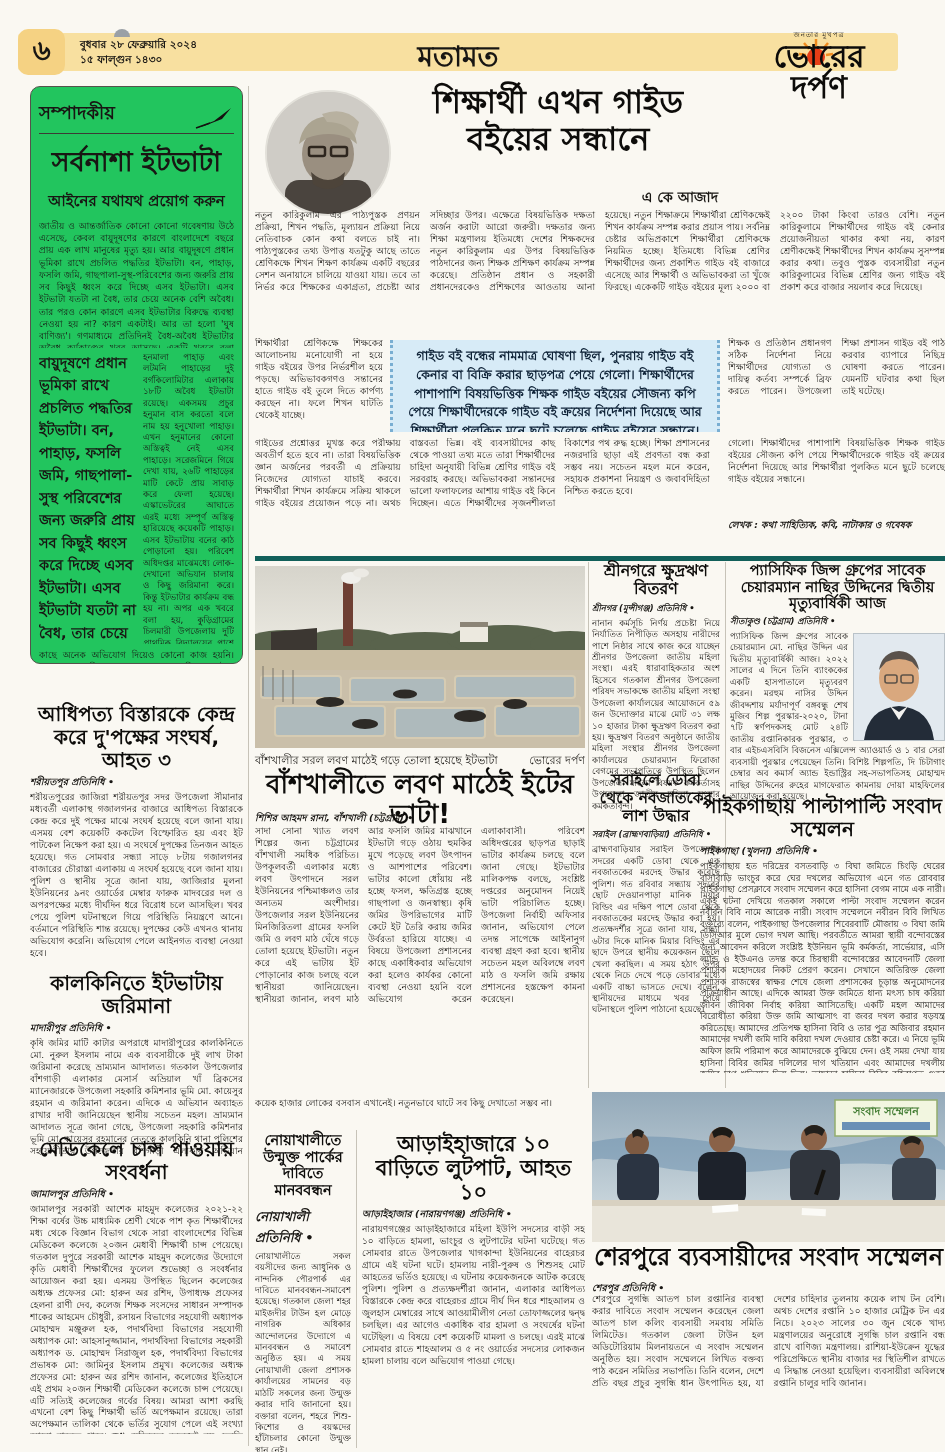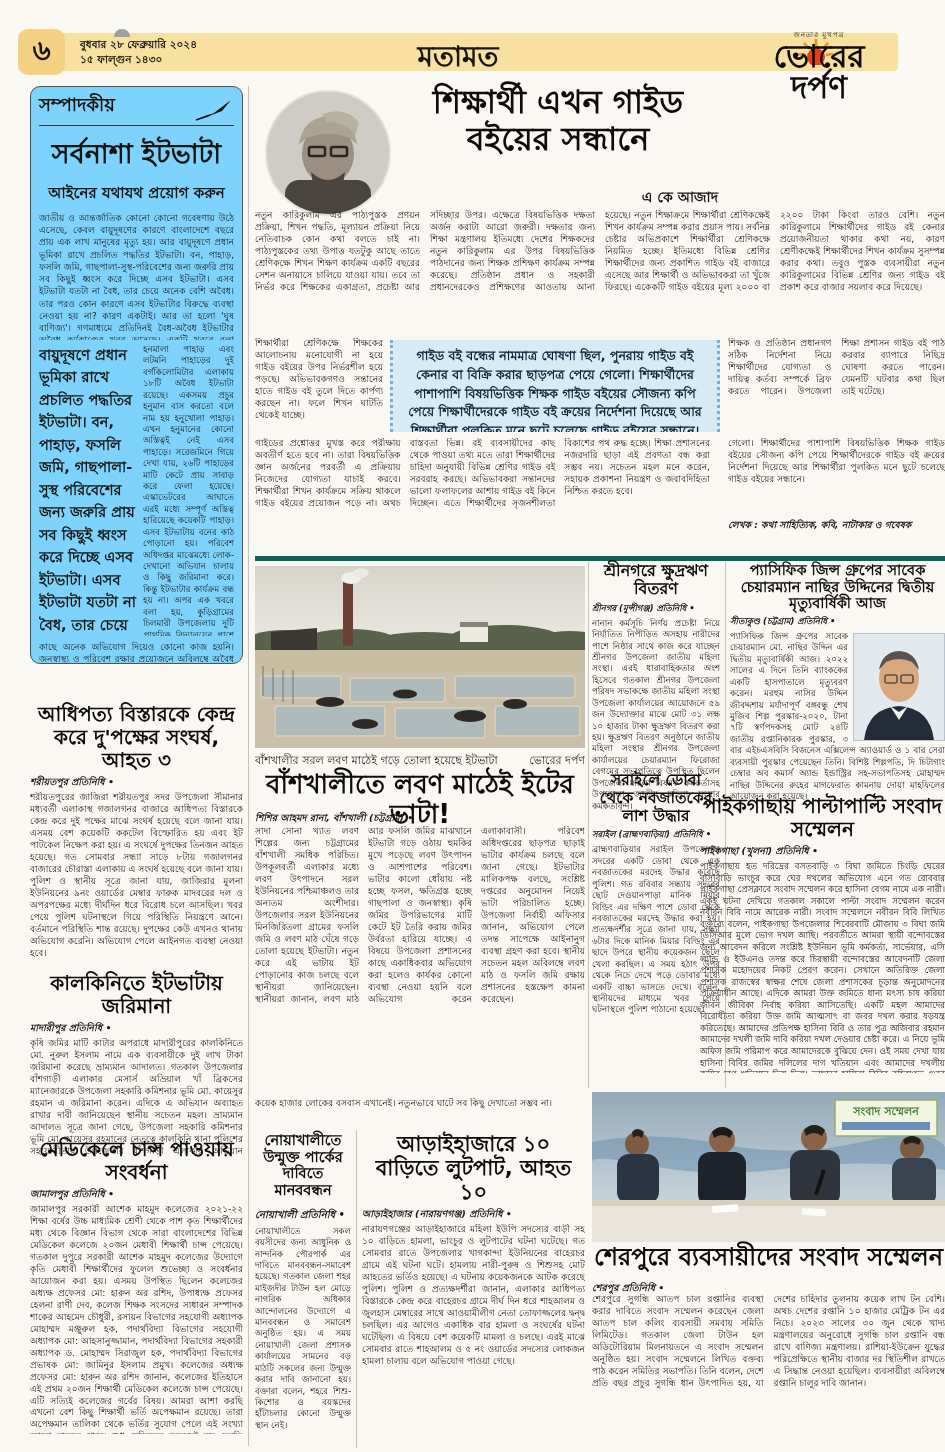--- a/index.html
+++ b/index.html
@@ -18,21 +18,21 @@
            display:flex;align-items:center;justify-content:center;font-size:28px;font-weight:bold;}
   .notch{left:114px;top:29px;width:16px;height:8px;background:#9aa0a6;border-radius:9px 9px 0 0;}
   .dates{left:80px;top:37px;font-size:10.5px;font-weight:bold;line-height:1.45;}
   .section-title{left:358px;top:35px;width:200px;text-align:center;font-size:28px;font-weight:bold;}
   .logo-wrap{left:740px;top:29px;width:158px;height:46px;text-align:center;}
   .logo-tag{font-size:7px;font-weight:normal;letter-spacing:1px;}
   .logo-text{font-size:31px;font-weight:900;line-height:1;position:relative;z-index:2;color:#0c0b09;}
   .sun{position:absolute;left:56px;top:8px;z-index:1;}
   
   .edbox{left:30px;top:86px;width:213px;height:578px;border:1.5px solid#55524b;border-radius:10px;
-         background:#7dd3fc;padding:4px 8px;box-sizing:border-box;overflow:hidden;}
+         background:#22c55e;padding:12px 8px;box-sizing:border-box;overflow:hidden;}
   .edlabel-row{display:flex;justify-content:space-between;align-items:flex-end;
                border-bottom:1.5px solid #3c3a35;padding-bottom:3px;}
   .edlabel{font-size:18px;font-weight:bold;}
   .edhl{font-size:27px;font-weight:bold;text-align:center;margin-top:7px;}
   .edsub{font-size:15px;font-weight:bold;text-align:center;margin:3px 0 6px 0;}
   .ed-body{font-size:9px;line-height:1.36;}
   .ed-row{display:flex;gap:7px;margin-top:4px;height:292px;overflow:hidden;}
   .ed-quote{width:97px;font-size:14.5px;font-weight:bold;line-height:1.55;}
   .ed-col2{flex:1;font-size:8.6px;line-height:1.33;}
   
@@ -192,21 +192,21 @@
   <div class="body-text j clip" style="height:118px;">কৃষি জমির মাটি কাটার অপরাধে মাদারীপুরের কালকিনিতে মো. নুরুল ইসলাম নামে এক ব্যবসায়ীকে দুই লাখ টাকা জরিমানা করেছে ভ্রাম্যমান আদালত। গতকাল উপজেলার বাঁশগাড়ী এলাকার মেসার্স অভ্রিয়াল খাঁ ব্রিকসের ম্যানেজারকে উপজেলা সহকারি কমিশনার ভূমি মো. কায়েসুর রহমান এ জরিমানা করেন। এদিকে এ অভিযান অব্যাহত রাখার দাবী জানিয়েছেন স্থানীয় সচেতন মহল। ভ্রাম্যমান আদালত সূত্রে জানা গেছে, উপজেলা সহকারি কমিশনার ভূমি মো. কায়েসুর রহমানের নেতৃত্বে কালকিনি থানা পুলিশের সহযোগীতায় উপজেলার বাঁশগাড়ী এলাকায় অভিযান চালায়। এসময় মেসার্স অভ্রিয়াল খাঁ ব্রিকসে অবৈধভাবে কৃষি জমির মাটি কেটে ইট তৈরীর কাজে ব্যবহার করার অপরাধে ওই ব্রিকসের ম্যানেজার মো. নুরুল ইসলামকে দুই লাখ টাকা জরিমানা করেন। এ ব্যাপারে উপজেলা সহকারি কমিশনার ভূমি মো. কায়েসুর রহমান বলেন, ইটভাটিতে কৃষি জমির মাটি কেটে ইট তৈরীর কাজে ব্যবহার করার অপরাধে মেসার্স অভ্রিয়াল খাঁ ব্রিকসের ম্যানেজার মো. নুরুল ইসলামকে দুই লাখ টাকা জরিমানা করা হয়েছে। তবে এ অভিযান অব্যহত থাকবে।</div>
 </div>
 <div class="abs" style="left:30px;top:1138px;width:213px;">
   <div class="hl" style="font-size:20px;">মেডিকেলে চান্স পাওয়ায় সংবর্ধনা</div>
   <div class="byline">জামালপুর প্রতিনিধি •</div>
   <div class="body-text j clip" style="height:230px;">জামালপুর সরকারী আশেক মাহমুদ কলেজের ২০২১-২২ শিক্ষা বর্ষের উচ্চ মাধ্যমিক শ্রেণী থেকে পাশ কৃত শিক্ষার্থীদের মধ্য থেকে বিজ্ঞান বিভাগ থেকে সারা বাংলাদেশের বিভিন্ন মেডিকেল কলেজে ২০জন মেধাবী শিক্ষার্থী চান্স পেয়েছে। গতকাল দুপুরে সরকারী আশেক মাহমুদ কলেজের উদ্যোগে কৃতি মেধাবী শিক্ষার্থীদের ফুলেল শুভেচ্ছা ও সংবর্ধনার আয়োজন করা হয়। এসময় উপস্থিত ছিলেন কলেজের অধ্যক্ষ প্রফেসর মো: হারুন অর রশিদ, উপাধ্যক্ষ প্রফেসর হেলনা রাণী দেব, কলেজ শিক্ষক সংসদের সাধারন সম্পাদক শাকের আহমেদ চৌধুরী, রসায়ন বিভাগের সহযোগী অধ্যাপক মোহাম্মদ মঞ্জুরুল হক, পদার্থবিদ্যা বিভাগের সহযোগী অধ্যাপক মো: আহসানুজ্জামান, পদার্থবিদ্যা বিভাগের সহকারী অধ্যাপক ড. মোহাম্মদ সিরাজুল হক, পদার্থবিদ্যা বিভাগের প্রভাষক মো: জামিনুর ইসলাম প্রমুখ। কলেজের অধ্যক্ষ প্রফেসর মো: হারুন অর রশিদ জানান, কলেজের ইতিহাসে এই প্রথম ২০জন শিক্ষার্থী মেডিকেল কলেজে চান্স পেয়েছে। এটি সত্যিই কলেজের গর্বের বিষয়। আমরা আশা করছি এখনো বেশ কিছু শিক্ষার্থী ভর্তি অপেক্ষমান রয়েছে। তারা অপেক্ষমান তালিকা থেকে ভর্তির সুযোগ পেলে এই সংখ্যা আরো বাড়তে পারে। শুধু মেডিকেল কলেজই নয়, চলতি বছরে বুয়েট, চুয়েট, ঢাবি সহ অন্যান্য বিশ্ববিদ্যালয় গুলোতে সরকারী আশেক মাহমুদ কলেজের শিক্ষার্থী'রা অংশ গ্রহন করেছে, তাদের ফলাফল এখনো হয়নি। সাংবাদিকদের এক প্রশ্নের জবাবে অধ্যক্ষ বলেন, আগামীতে মেডিকেল কলেজ সহ অন্যান্য বিশ্ব বিদ্যালয় গুলোতে চান্স প্রাপ্তির তালিকায় বর্তমান সংখ্যার চেয়ে বেশি হয়। সেই জন্য কলেজের মেধাবী ও দক্ষ শিক্ষক'রা নিরলস ভাবে কাজ করছে।</div>
 </div>
 
 <div class="abs" style="left:255px;top:1132px;width:96px;">
   <div class="hl" style="font-size:14.5px;">নোয়াখালীতে উন্মুক্ত পার্কের দাবিতে মানববন্ধন</div>
-  <div class="byline" style="font-size:10px;margin-top:8px;">নোয়াখালী প্রতিনিধি •</div>
+  <div class="byline" style="font-size:13px;margin-top:8px;">নোয়াখালী প্রতিনিধি •</div>
   <div class="body-text j clip" style="font-size:8.6px;height:228px;">নোয়াখালীতে সকল বয়সীদের জন্য আধুনিক ও নান্দনিক পৌরপার্ক এর দাবিতে মানববন্ধন-সমাবেশ হয়েছে। গতকাল জেলা শহর মাইজদীর টাউন হল মোড়ে নাগরিক অধিকার আন্দোলনের উদ্যোগে এ মানববন্ধন ও সমাবেশ অনুষ্ঠিত হয়। এ সময় নোয়াখালী জেলা প্রশাসক কার্যালয়ের সামনের বড় মাঠটি সকলের জন্য উন্মুক্ত করার দাবি জানানো হয়। বক্তারা বলেন, শহরে শিশু-কিশোর ও বয়স্কদের হাঁটাচলার কোনো উন্মুক্ত স্থান নেই।</div>
 </div>
 <div class="abs" style="left:362px;top:1132px;width:223px;">
   <div class="hl" style="font-size:21px;">আড়াইহাজারে ১০ বাড়িতে লুটপাট, আহত ১০</div>
   <div class="byline">আড়াইহাজার (নারায়ণগঞ্জ) প্রতিনিধি •</div>
   <div class="body-text j clip" style="height:228px;">নারায়ণগঞ্জের আড়াইহাজারে মহিলা ইউপি সদস্যের বাড়ী সহ ১০ বাড়িতে হামলা, ভাংচুর ও লুটপাটের ঘটনা ঘটেছে। গত সোমবার রাতে উপজেলার খাগকান্দা ইউনিয়নের বাহেরচর গ্রামে এই ঘটনা ঘটে। হামলায় নারী-পুরুষ ও শিশুসহ মোট আহতের ভর্তিও হয়েছে। এ ঘটনায় কয়েকজনকে আটক করেছে পুলিশ। পুলিশ ও প্রত্যক্ষদর্শীরা জানান, এলাকার আধিপত্য বিস্তারকে কেন্দ্র করে বাহেরচর গ্রামে দীর্ঘ দিন ধরে শাহআলম ও জুলহাস মেম্বারের সাথে আওয়ামীলীগ নেতা তোফাজ্জলের দ্বন্দ্ব চলছিল। এর আগেও একাধিক বার হামলা ও সংঘর্ষের ঘটনা ঘটেছিল। এ বিষয়ে বেশ কয়েকটি মামলা ও চলছে। এরই মাঝে সোমবার রাতে শাহআলম ও ৫ নং ওয়ার্ডের সদস্যের লোকজন হামলা চালায় বলে অভিযোগ পাওয়া গেছে।</div>
 </div>
 
 <div class="abs" style="left:592px;top:562px;width:128px;">
   <div class="hl" style="font-size:16px;">শ্রীনগরে ক্ষুদ্রঋণ বিতরণ</div>

